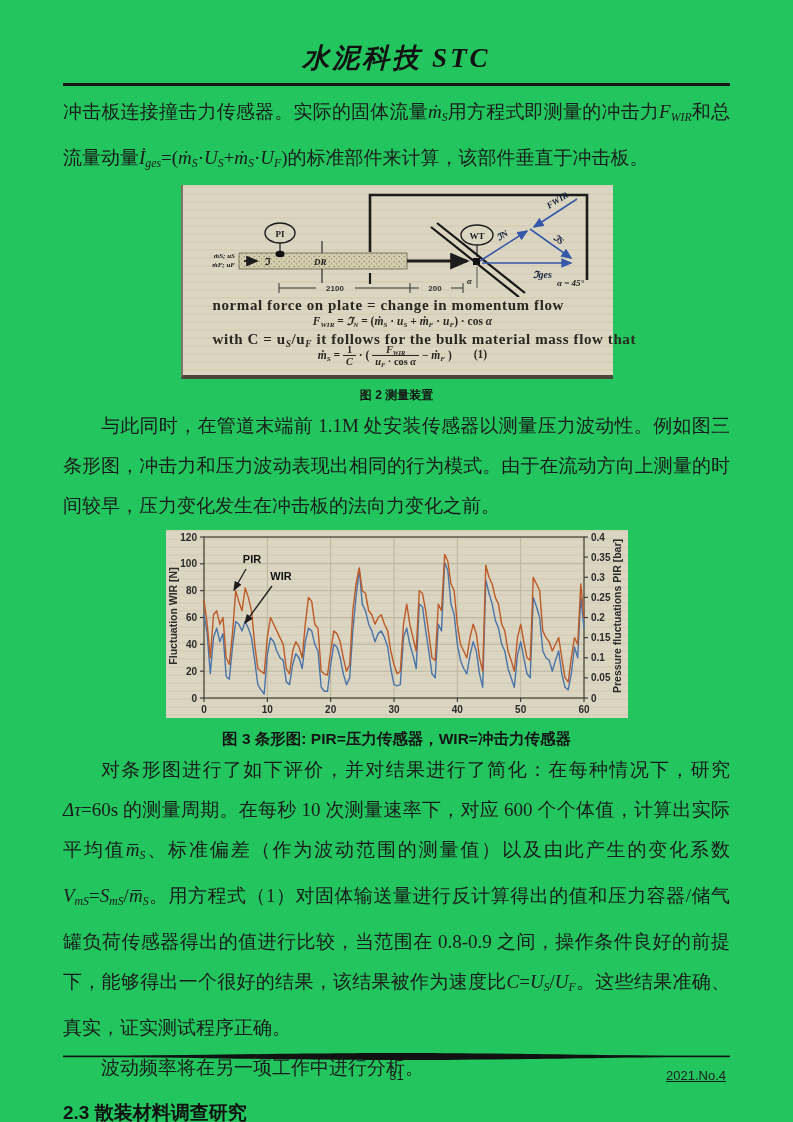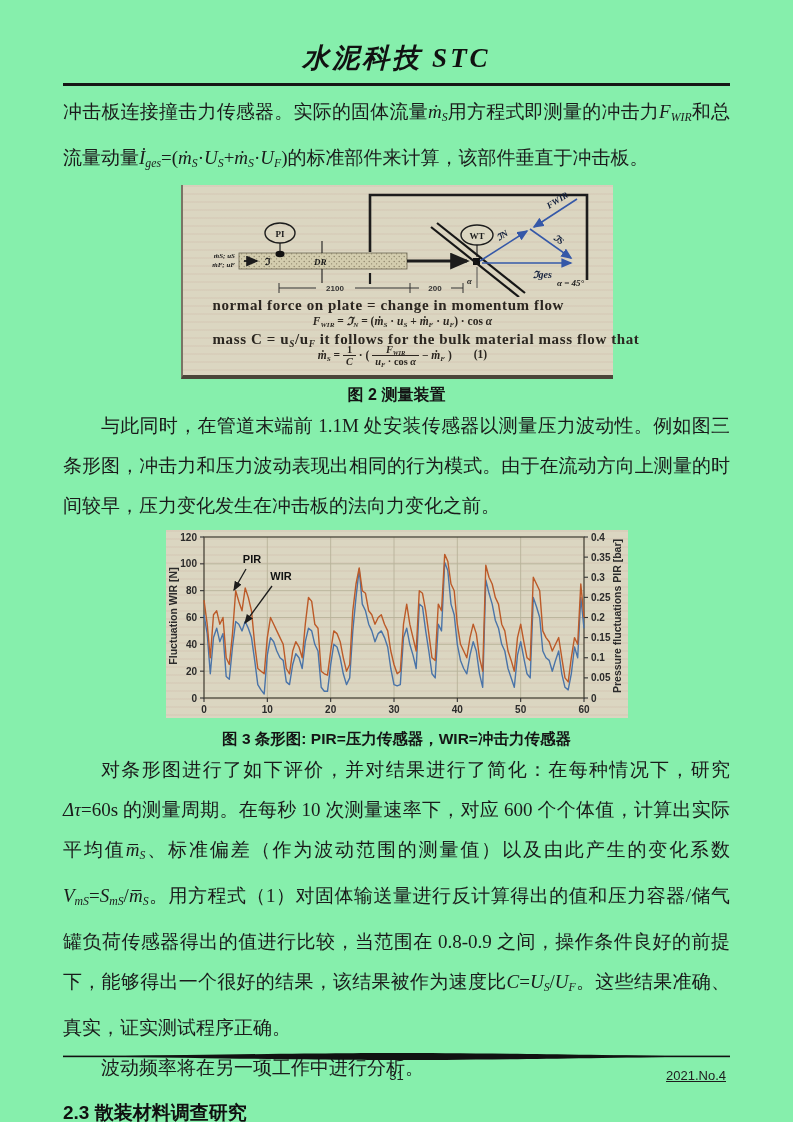--- a/index.html
+++ b/index.html
@@ -1,16 +1,16 @@
 <!DOCTYPE html>
 <html><head>
 <meta charset="utf-8">
 <style>
   html,body{margin:0;padding:0;background:#888;}
-  .page{position:relative;width:793px;height:1122px;margin:0 auto;background:#86efac;
+  .page{position:relative;width:793px;height:1122px;margin:0 auto;background:#22c55e;
         font-family:"Liberation Serif","DejaVu Serif",serif;color:#1b1b1b;overflow:hidden;}
   .content{margin:0 63px;}
   
   .journal-title{padding-top:40px;text-align:center;font-size:27px;font-weight:700;
       font-style:italic;letter-spacing:3px;color:#111;line-height:36px;}
   .header-rule{height:3px;background:#161616;margin-top:7px;}
   
   .para{font-size:19px;line-height:40px;text-align:justify;margin:0;}
   .para.first{margin-top:6px;}
   .indent{text-indent:2em;}
@@ -22,21 +22,21 @@
   .tag{font-style:normal;margin-left:22px;}
   
   .figwrap{text-align:center;}
   .fig-panel{position:relative;display:inline-block;text-align:left;
      background:#dbd6c1;
      background-image:repeating-linear-gradient(180deg, rgba(186,140,130,0.10) 0px, rgba(186,140,130,0.10) 2px, rgba(0,0,0,0) 2px, rgba(0,0,0,0) 8px);}
   .fig2-panel{width:430px;height:190px;border-left:2px solid #7a7465;border-bottom:4px solid #4b463a;}
   .fig3-panel{width:462px;height:188px;margin-top:4px;}
   .caption{font-family:"Liberation Sans","DejaVu Sans",sans-serif;font-weight:700;
      text-align:center;color:#141414;}
-  .caption.c2{font-size:16px;margin-top:5px;line-height:22px;}
+  .caption.c2{font-size:12px;margin-top:5px;line-height:22px;}
   .caption.c3{font-size:15.5px;margin-top:6px;line-height:22px;}
   
   .f2text{position:absolute;font-family:"Liberation Serif","DejaVu Serif",serif;
      color:#2b2620;white-space:nowrap;}
   .f2line{font-size:15px;font-weight:700;letter-spacing:0.6px;left:30px;}
   .f2formula{font-size:11.5px;font-weight:700;width:100%;text-align:center;left:5px;}
   .f2formula .frac{font-size:0.9em;vertical-align:-0.7em;}
   
   .section-heading{font-family:"Liberation Sans","DejaVu Sans",sans-serif;font-weight:700;
      font-size:19px;margin-top:12px;color:#101010;}
@@ -122,21 +122,21 @@
           <line x1="172" y1="103" x2="236" y2="103" stroke="#333" stroke-width="1"></line>
           <line x1="268" y1="103" x2="280" y2="103" stroke="#333" stroke-width="1"></line>
           <line x1="96" y1="98" x2="96" y2="108" stroke="#333" stroke-width="1"></line>
           <line x1="227" y1="98" x2="227" y2="108" stroke="#333" stroke-width="1"></line>
           <line x1="280" y1="98" x2="280" y2="108" stroke="#333" stroke-width="1"></line>
           <text x="152" y="106" font-size="8" font-weight="bold" text-anchor="middle" fill="#333">2100</text>
           <text x="252" y="106" font-size="8" font-weight="bold" text-anchor="middle" fill="#333">200</text>
         </svg>
         <div class="f2text f2line" style="top:112px">normal force on plate = change in momentum flow</div>
         <div class="f2text f2formula" style="top:128px"><span class="i">F</span><span class="sub">WIR</span><span> = </span><span class="i">ℑ</span><span class="sub">N</span><span> = (</span><span class="i">ṁ</span><span class="sub">S</span><span> · </span><span class="i">u</span><span class="sub">S</span><span> + </span><span class="i">ṁ</span><span class="sub">F</span><span> · </span><span class="i">u</span><span class="sub">F</span><span>) · cos </span><span class="i">α</span></div>
-        <div class="f2text f2line" style="top:146px"><span>mass C = u</span><span class="sub">S</span><span>/u</span><span class="sub">F</span><span> it follows for the bulk material mass flow that</span></div>
+        <div class="f2text f2line" style="top:146px"><span>with C = u</span><span class="sub">S</span><span>/u</span><span class="sub">F</span><span> it follows for the bulk material mass flow that</span></div>
         <div class="f2text f2formula" style="top:159px"><span class="i">ṁ</span><span class="sub">S</span><span> = </span><span class="frac"><span class="num"><span>1</span></span><span class="den"><span class="i">C</span></span></span><span> · ( </span><span class="frac"><span class="num"><span class="i">F</span><span class="sub">WIR</span></span><span class="den"><span class="i">u</span><span class="sub">F</span><span> · cos </span><span class="i">α</span></span></span><span> − </span><span class="i">ṁ</span><span class="sub">F</span><span> )</span><span class="tag">(1)</span></div>
       </div>
     </div>
     <div class="caption c2">图 2 测量装置</div>
 
     <p class="para indent">与此同时，在管道末端前 1.1M 处安装传感器以测量压力波动性。例如图三条形图，冲击力和压力波动表现出相同的行为模式。由于在流动方向上测量的时间较早，压力变化发生在冲击板的法向力变化之前。</p>
 
     <div class="figwrap">
       <div class="fig-panel fig3-panel">
         <svg width="462" height="188" viewBox="0 0 462 188">

